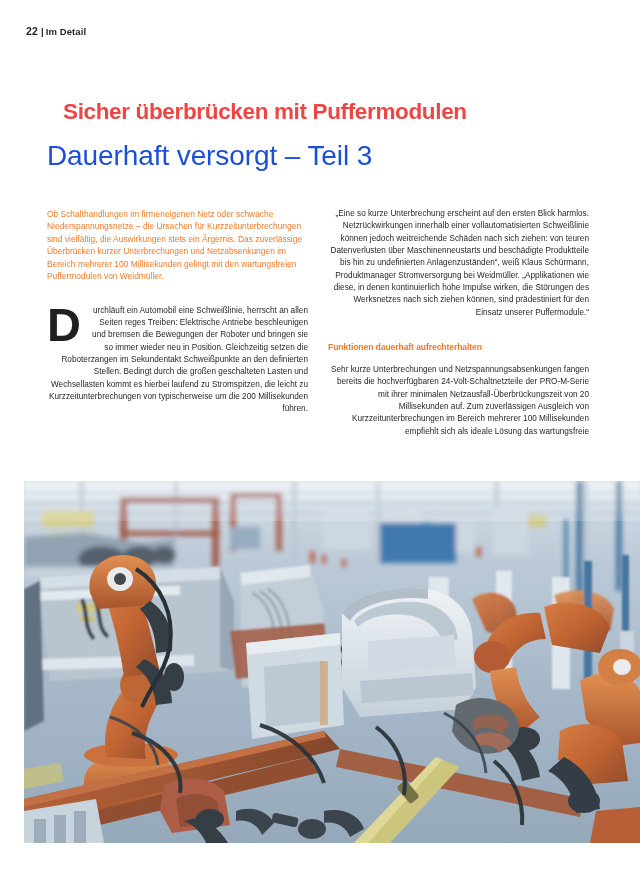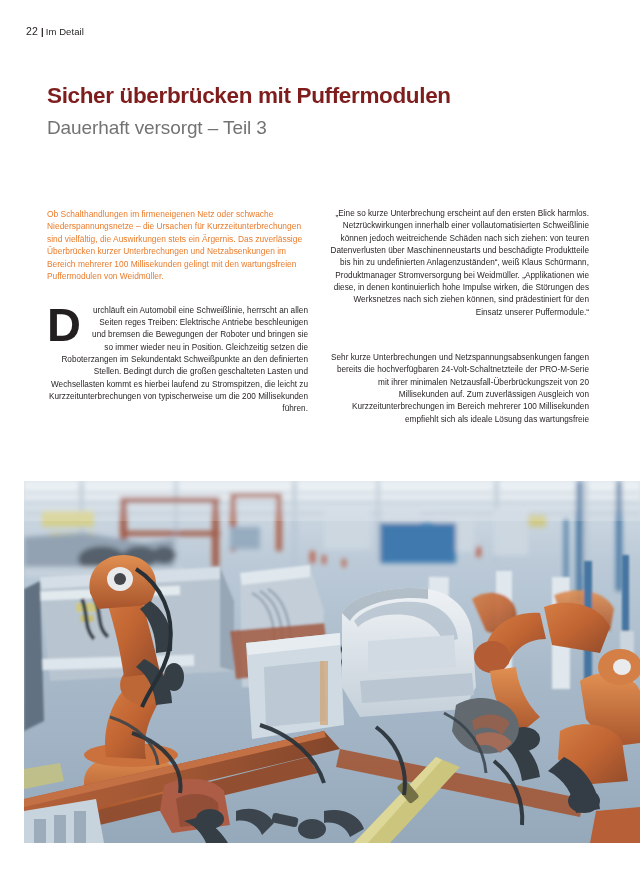--- a/index.html
+++ b/index.html
@@ -19,53 +19,53 @@
   
   .runninghead {
     position: absolute;
     left: 26px;
     top: 25px;
     font-size: 9.5px;
     letter-spacing: 0.1px;
     white-space: nowrap;
   }
   .runninghead .folio {
-    font-weight: normal;
+    font-weight: bold;
     font-size: 10.5px;
   }
   .runninghead .bar {
     font-weight: bold;
     margin: 0 2px 0 3px;
   }
   .runninghead .section {
-    font-weight: normal;
+    font-weight: bold;
   }
 
   
   .title-block {
     position: absolute;
     left: 47px;
     top: 83px;
     width: 560px;
   }
   .headline {
     font-size: 22.5px;
     font-weight: bold;
     letter-spacing: -0.35px;
     line-height: 1.12;
-    color: #7f1d1d;
+    color: #ef4444;
     white-space: nowrap;
-    margin: 0;
+    margin: 16px;
   }
   .subhead {
-    font-size: 19px;
+    font-size: 28px;
     font-weight: normal;
     letter-spacing: -0.1px;
     line-height: 1.15;
-    color: #737373;
+    color: #1d4ed8;
     margin: 9px 0 0 0;
     white-space: nowrap;
   }
 
   
   .columns {
     position: absolute;
     left: 47px;
     top: 208px;
     width: 548px;
@@ -154,20 +154,21 @@
     <div class="gap"></div>
     <div class="dropcap-para">
       <span class="dropcap">D</span>
       <p class="body">urchläuft ein Automobil eine Schweißlinie, herrscht an allen Seiten reges Treiben: Elektrische Antriebe beschleunigen und bremsen die Bewegungen der Roboter und bringen sie so immer wieder neu in Position. Gleichzeitig setzen die Roboterzangen im Sekundentakt Schweißpunkte an den definierten Stellen. Bedingt durch die großen geschalteten Lasten und Wechsellasten kommt es hierbei laufend zu Stromspitzen, die leicht zu Kurzzeitunterbrechungen von typischerweise um die 200 Millisekunden führen.</p>
     </div>
   </div>
 
   <div class="col col-right">
     <p class="body">„Eine so kurze Unterbrechung erscheint auf den ersten Blick harmlos. Netzrückwirkungen innerhalb einer vollautomatisierten Schweißlinie können jedoch weitreichende Schäden nach sich ziehen: von teuren Datenverlusten über Maschinenneustarts und beschädigte Produktteile bis hin zu undefinierten Anlagenzuständen“, weiß Klaus Schürmann, Produktmanager Stromversorgung bei Weidmüller. „Applikationen wie diese, in denen kontinuierlich hohe Impulse wirken, die Störungen des Werksnetzes nach sich ziehen können, sind prädestiniert für den Einsatz unserer Puffermodule.“</p>
     <div class="gap"></div>
+    <p class="subheading-orange">Funktionen dauerhaft aufrechterhalten</p>
     <div class="gap-small"></div>
     <p class="body">Sehr kurze Unterbrechungen und Netzspannungsabsenkungen fangen bereits die hochverfügbaren 24-Volt-Schaltnetzteile der PRO-M-Serie mit ihrer minimalen Netzausfall-Überbrückungszeit von 20 Millisekunden auf. Zum zuverlässigen Ausgleich von Kurzzeitunterbrechungen im Bereich mehrerer 100 Millisekunden empfiehlt sich als ideale Lösung das wartungsfreie</p>
   </div>
 
 </div>
 
 <div class="photo">
   <svg width="616" height="362" viewBox="0 0 616 362">
     <defs>
       <linearGradient id="hallBg" x1="0" y1="0" x2="0" y2="1">

